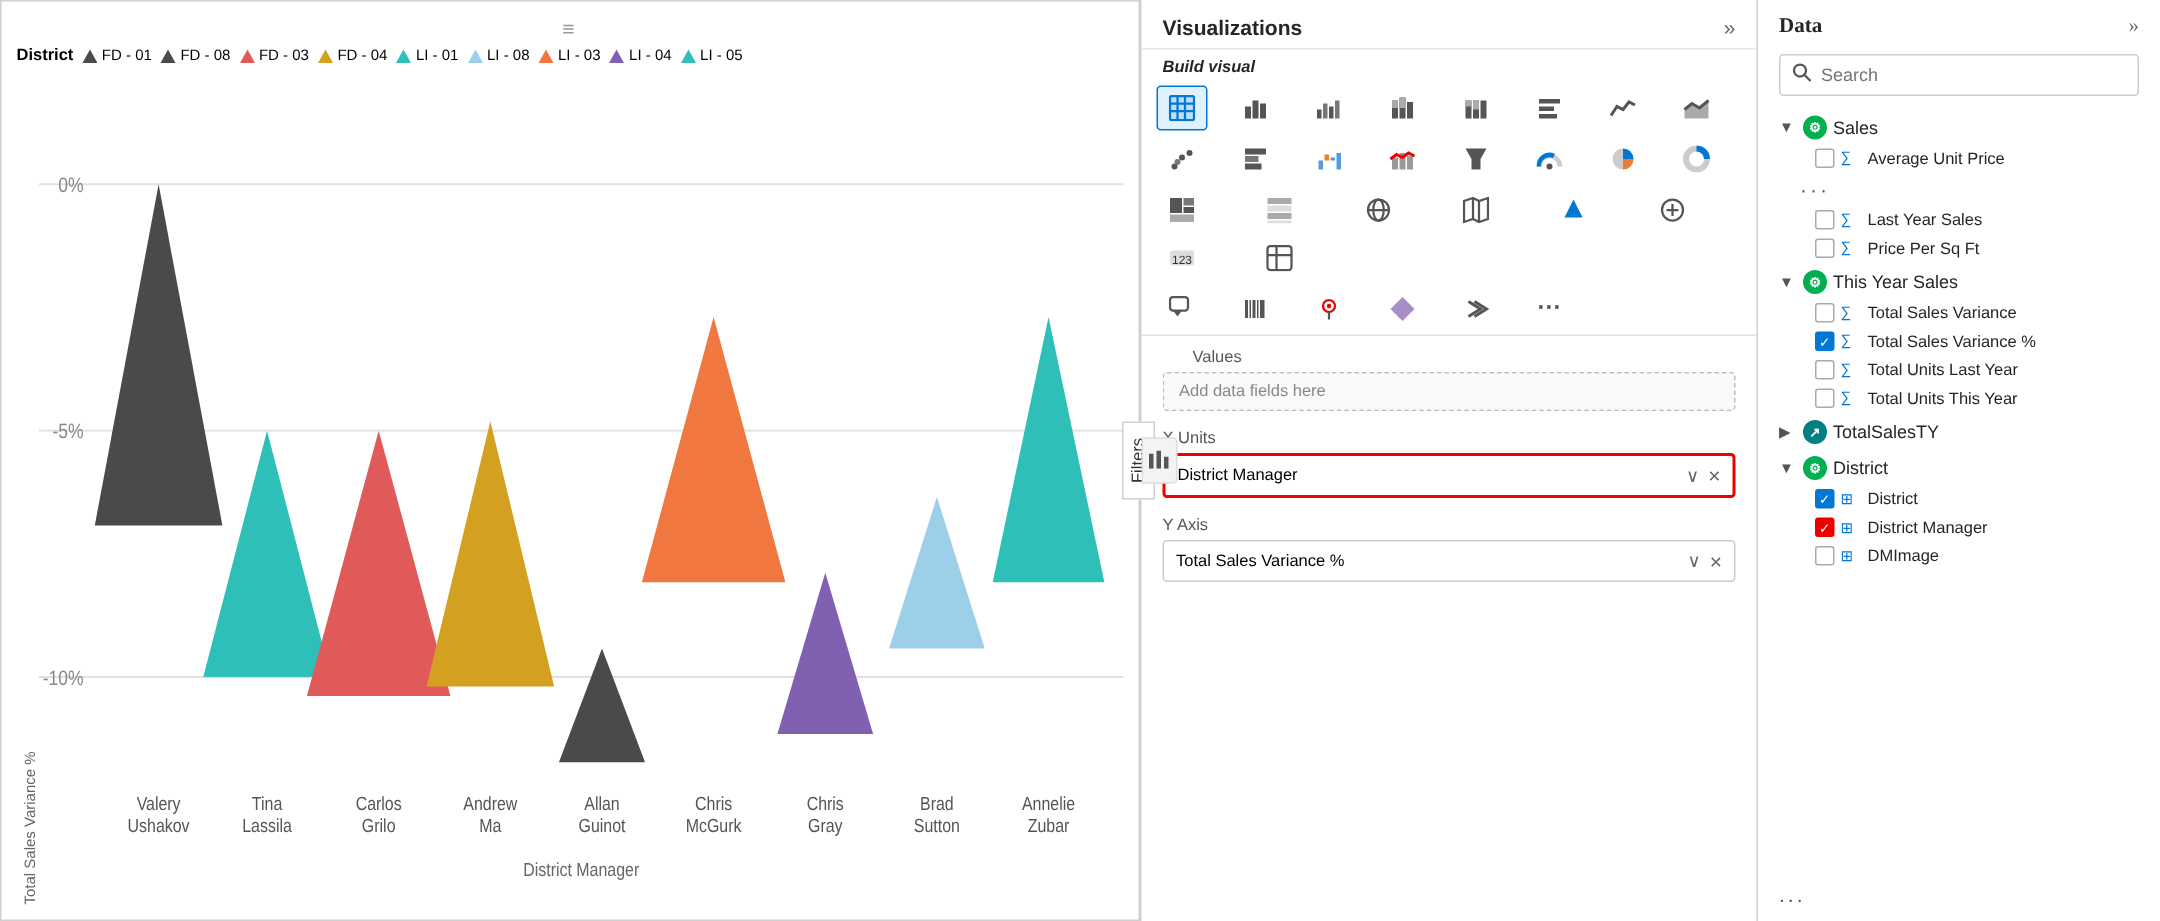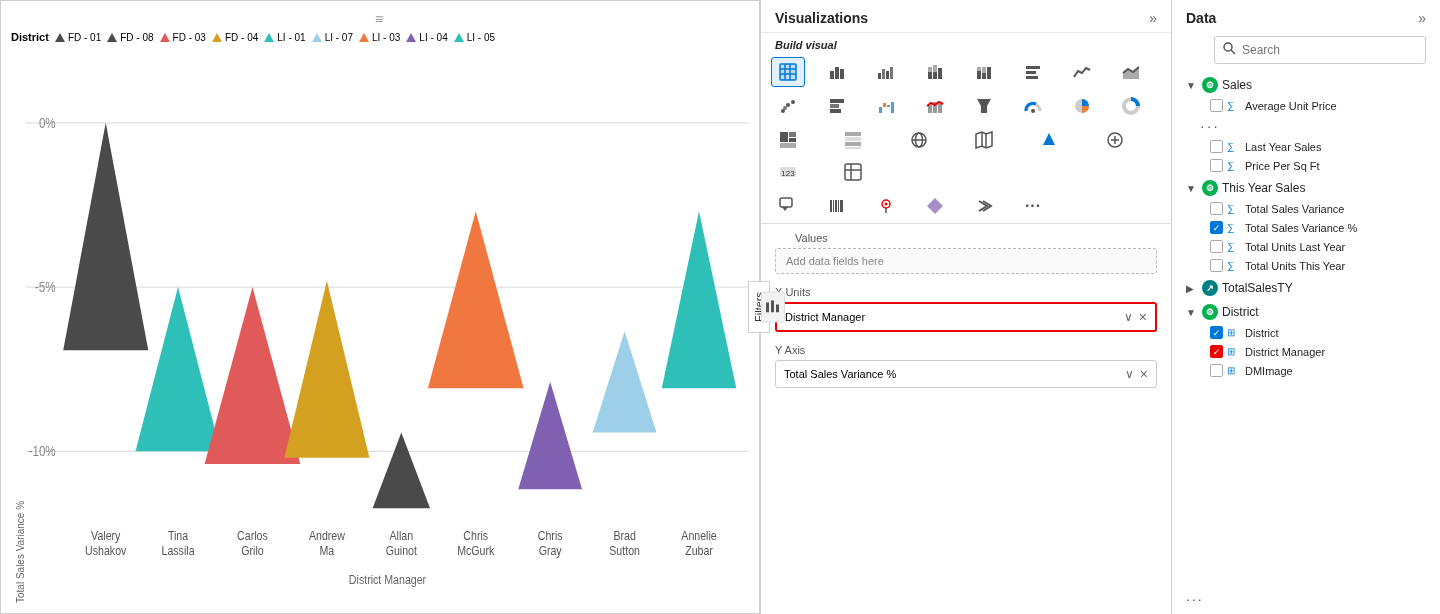--- a/index.html
+++ b/index.html
@@ -223,41 +223,41 @@
       display: flex;
       flex-direction: column;
       padding: 10px 14px;
     }
 
     .data-header {
       display: flex;
       align-items: center;
       justify-content: space-between;
       margin-bottom: 10px;
+      font-family: Liberation Serif, serif;
     }
     .data-title {
       font-size: 14px;
       font-weight: 600;
       color: #252525;
     }
     .data-expand-btn {
       font-size: 14px;
       color: #666;
       cursor: pointer;
     }
 
     .search-box {
       display: flex;
       align-items: center;
       border: 1px solid #ccc;
       border-radius: 3px;
       padding: 5px 8px;
       margin-bottom: 10px;
       gap: 6px;
-      margin-left: 28px;
     }
     .search-icon-svg {
       color: #666;
       font-size: 13px;
     }
     .search-input {
       border: none;
       outline: none;
       font-size: 12px;
       color: #252525;
@@ -386,21 +386,21 @@
     <span class="legend-item">
       <span class="legend-triangle" style="border-bottom-color:#d4a020;"></span>
       <span>FD - 04</span>
     </span>
     <span class="legend-item">
       <span class="legend-triangle" style="border-bottom-color:#2dbfb8;"></span>
       <span>LI - 01</span>
     </span>
     <span class="legend-item">
       <span class="legend-triangle" style="border-bottom-color:#9dd0e8;"></span>
-      <span>LI - 07</span>
+      <span>LI - 08</span>
     </span>
     <span class="legend-item">
       <span class="legend-triangle" style="border-bottom-color:#f07840;"></span>
       <span>LI - 03</span>
     </span>
     <span class="legend-item">
       <span class="legend-triangle" style="border-bottom-color:#8060b0;"></span>
       <span>LI - 04</span>
     </span>
     <span class="legend-item">

